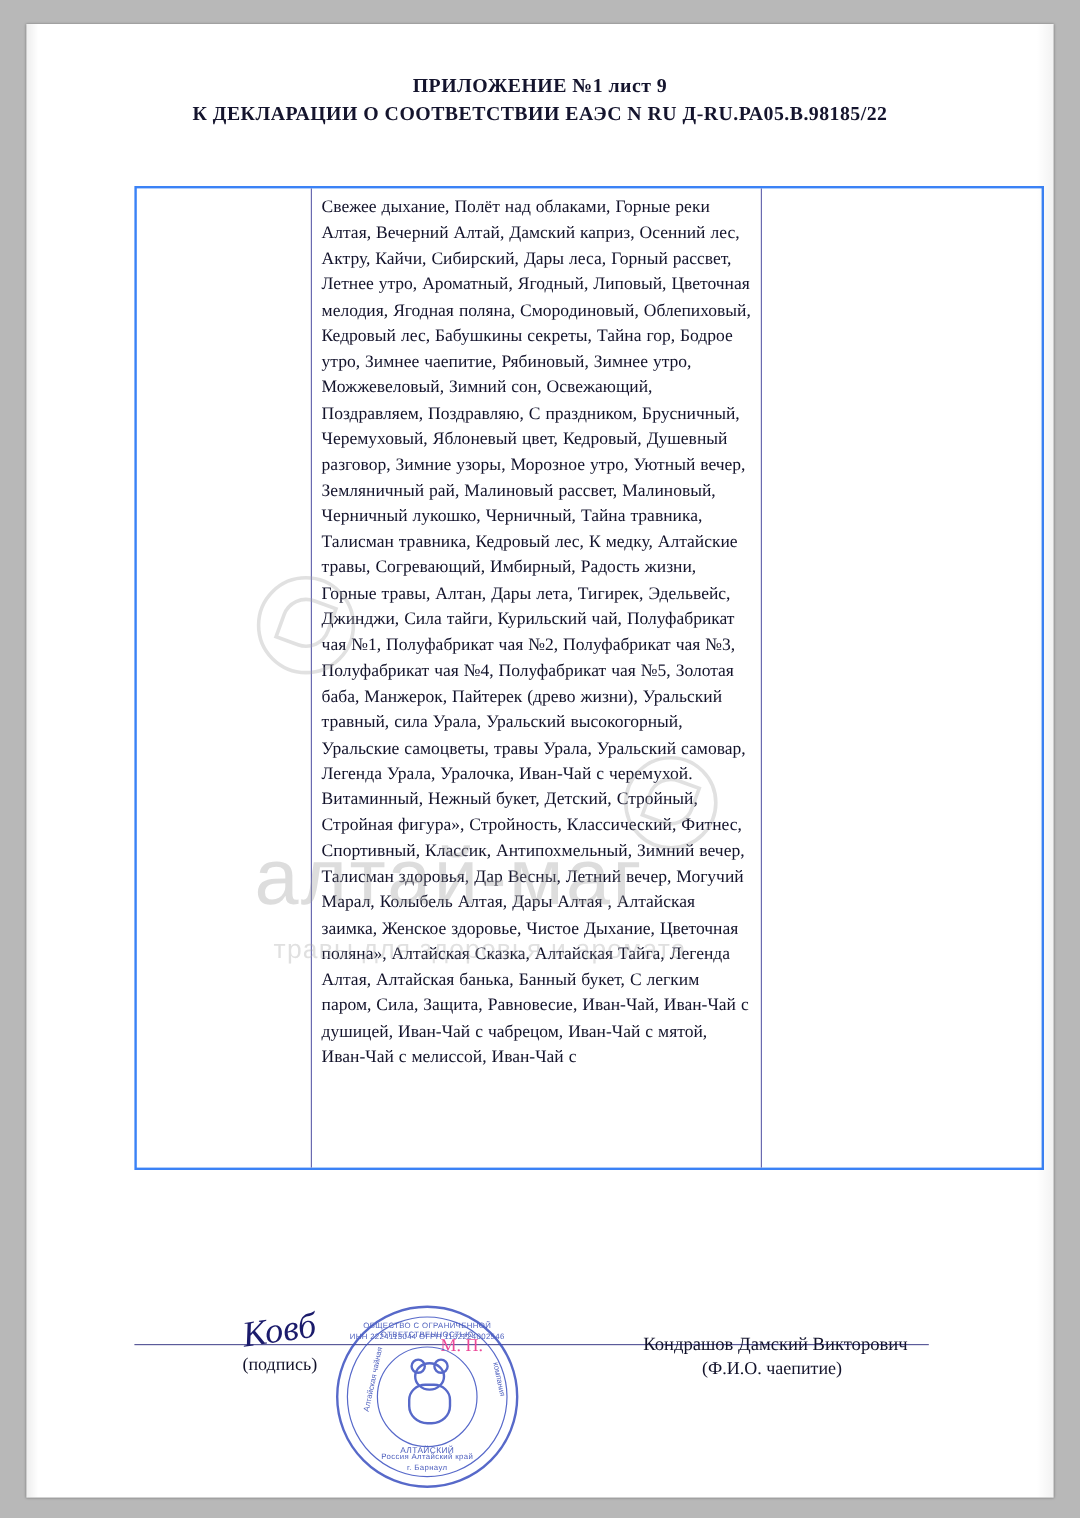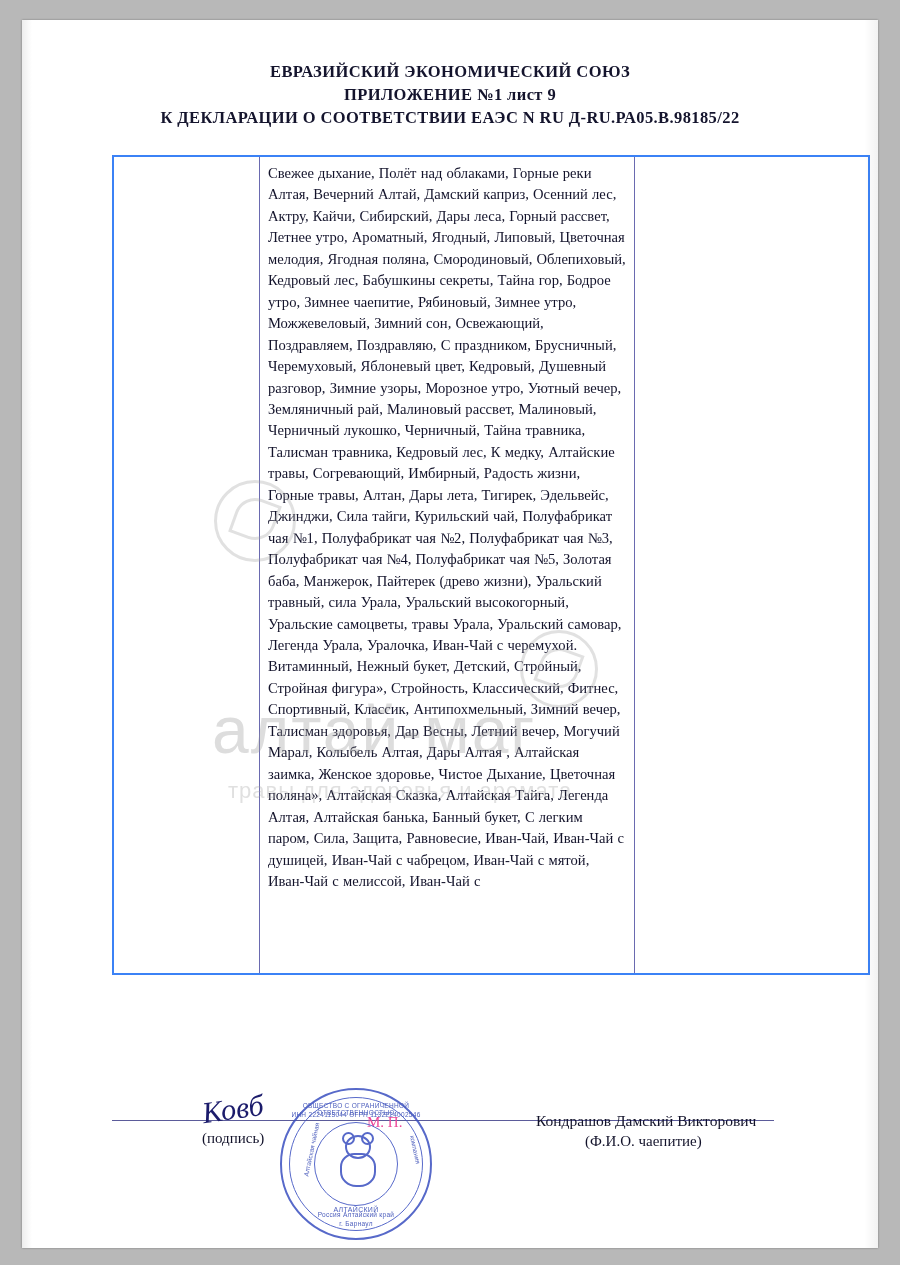--- a/index.html
+++ b/index.html
@@ -289,21 +289,20 @@
     transform: rotate(78deg);
     font-family: "Liberation Sans", sans-serif;
   }
 </style>
 </head>
 <body>
 
 <div class="page">
 
   <div class="header">
-    <div class="line l1">ЕВРАЗИЙСКИЙ ЭКОНОМИЧЕСКИЙ СОЮЗ</div>
     <div class="line l2">ПРИЛОЖЕНИЕ №1 лист 9</div>
     <div class="line l3">К ДЕКЛАРАЦИИ О СООТВЕТСТВИИ ЕАЭС N RU Д-RU.РА05.В.98185/22</div>
   </div>
 
   <div class="table">
     <div class="col1">
       <div class="cellText"></div>
     </div>
     <div class="col2">
       <div class="cellText">Свежее дыхание, Полёт над облаками, Горные реки Алтая, Вечерний Алтай, Дамский каприз, Осенний лес, Актру, Кайчи, Сибирский, Дары леса, Горный рассвет, Летнее утро, Ароматный, Ягодный, Липовый, Цветочная мелодия, Ягодная поляна, Смородиновый, Облепиховый, Кедровый лес, Бабушкины секреты, Тайна гор, Бодрое утро, Зимнее чаепитие, Рябиновый, Зимнее утро, Можжевеловый, Зимний сон, Освежающий, Поздравляем, Поздравляю, С праздником, Брусничный, Черемуховый, Яблоневый цвет, Кедровый, Душевный разговор, Зимние узоры, Морозное утро, Уютный вечер, Земляничный рай, Малиновый рассвет, Малиновый, Черничный лукошко, Черничный, Тайна травника, Талисман травника, Кедровый лес, К медку, Алтайские травы, Согревающий, Имбирный, Радость жизни, Горные травы, Алтан, Дары лета, Тигирек, Эдельвейс, Джинджи, Сила тайги, Курильский чай,  Полуфабрикат чая №1, Полуфабрикат чая №2, Полуфабрикат чая №3, Полуфабрикат  чая №4, Полуфабрикат чая №5, Золотая баба, Манжерок, Пайтерек (древо жизни), Уральский травный, сила Урала,  Уральский высокогорный, Уральские самоцветы, травы Урала, Уральский самовар, Легенда Урала, Уралочка, Иван-Чай с черемухой. Витаминный, Нежный букет, Детский, Стройный, Стройная фигура», Стройность, Классический, Фитнес, Спортивный, Классик, Антипохмельный, Зимний вечер, Талисман здоровья, Дар Весны, Летний вечер,  Могучий Марал, Колыбель Алтая, Дары Алтая , Алтайская заимка, Женское здоровье, Чистое Дыхание, Цветочная поляна», Алтайская Сказка, Алтайская Тайга, Легенда Алтая, Алтайская банька, Банный букет, С легким паром, Сила, Защита, Равновесие,  Иван-Чай, Иван-Чай с душицей, Иван-Чай с чабрецом, Иван-Чай с мятой, Иван-Чай с мелиссой, Иван-Чай с</div>

